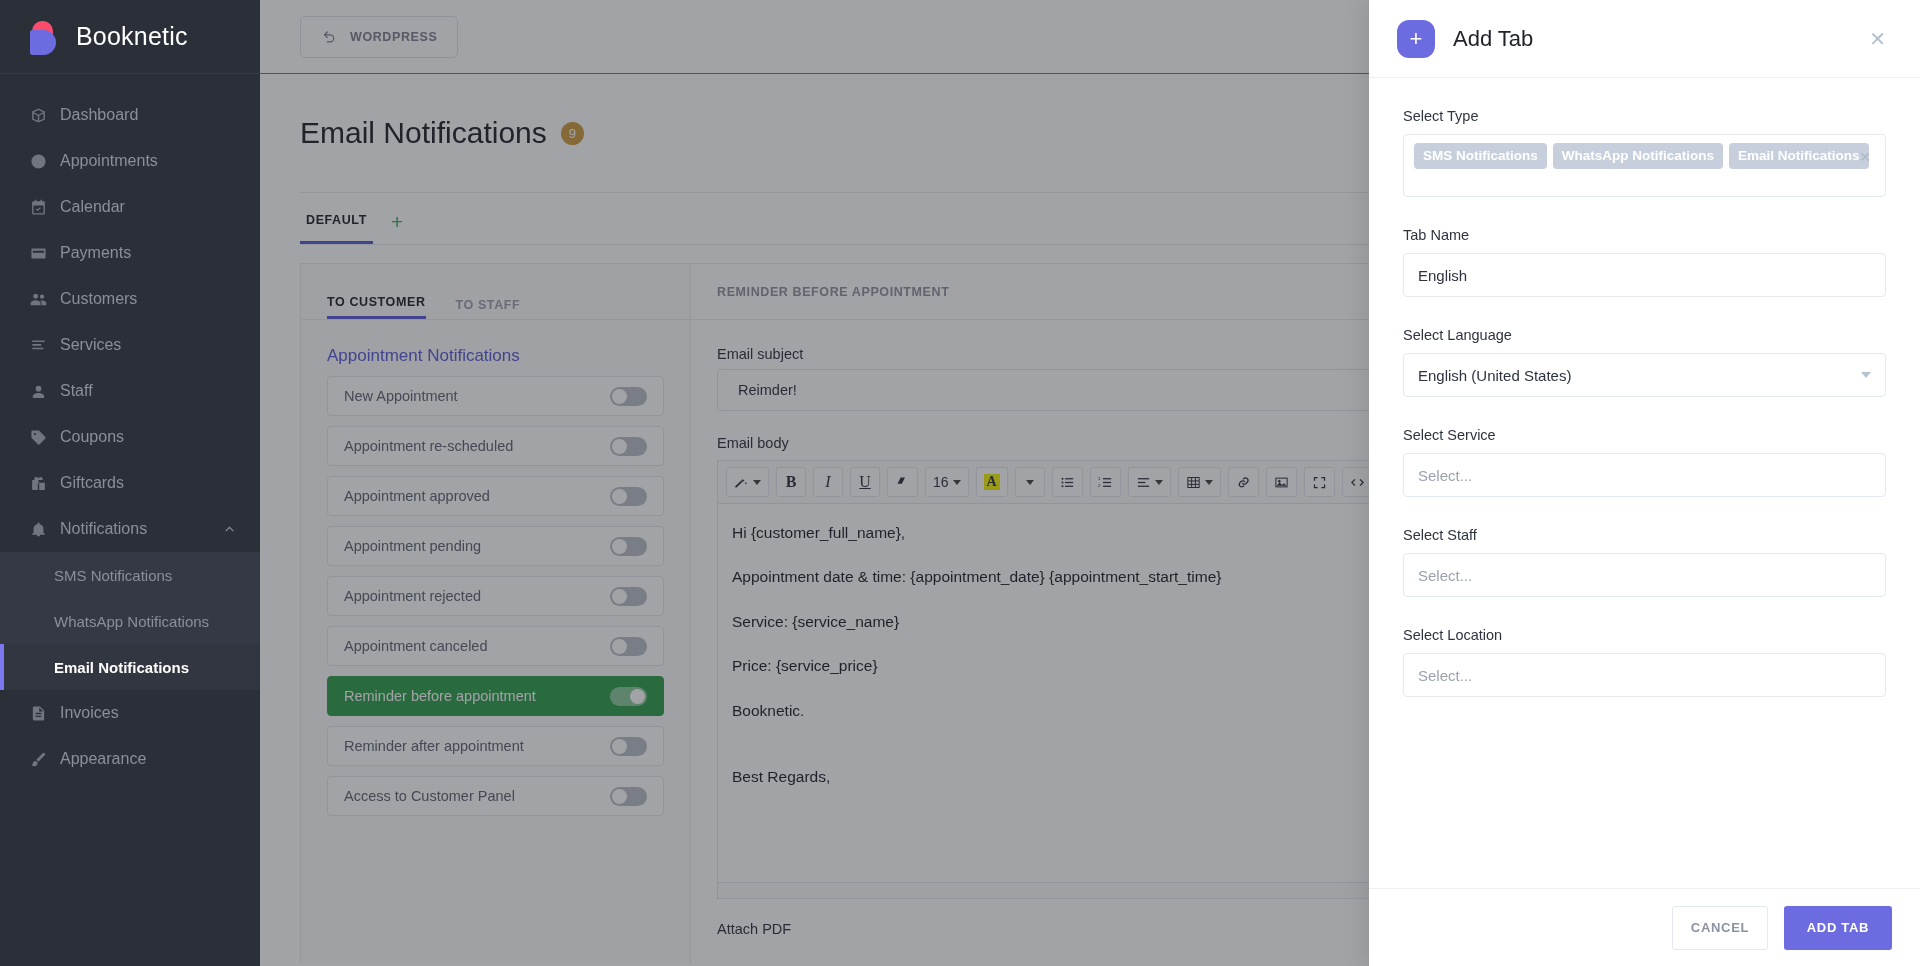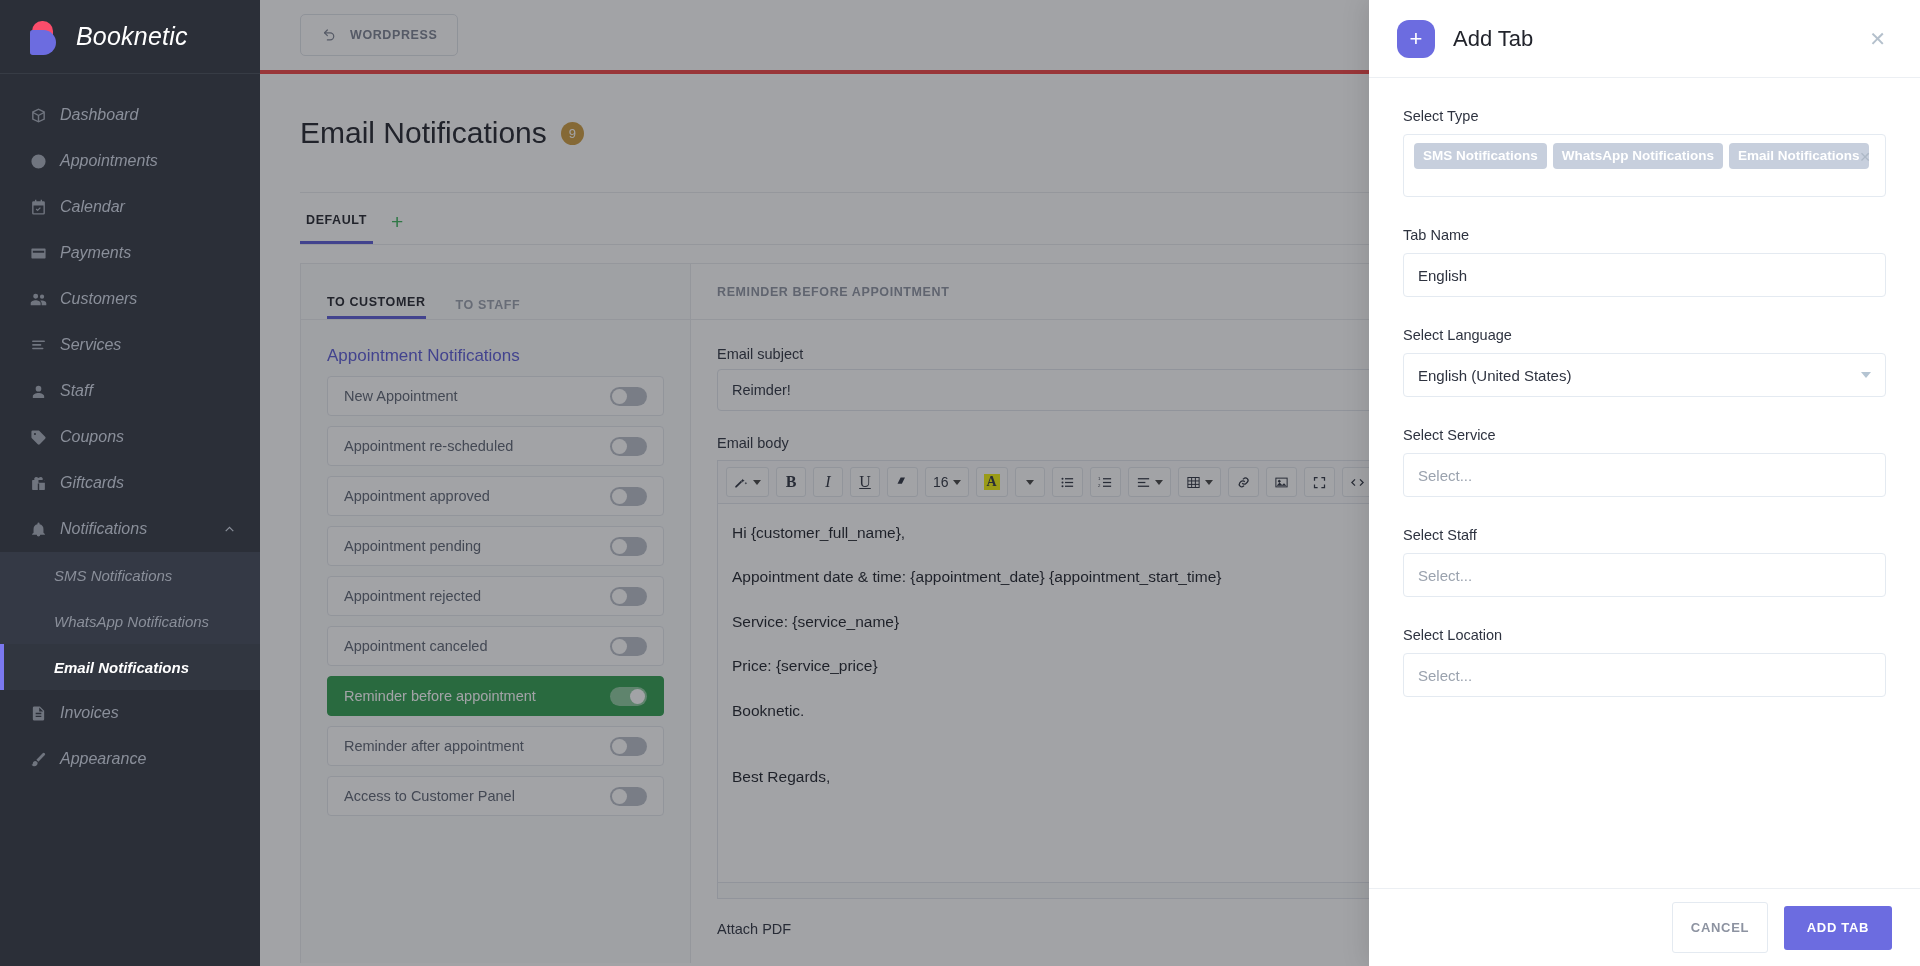--- a/index.html
+++ b/index.html
@@ -11,21 +11,20 @@
   }
   .app { position: relative; width: 1920px; height: 966px; display: flex; }
 
   
   .sidebar {
     width: 260px; height: 966px;
     background: #2b2f38;
     flex: 0 0 260px;
     position: relative;
     overflow: hidden;
-    font-style: italic;
   }
   .brand {
     height: 74px;
     display: flex; align-items: center; gap: 16px;
     padding-left: 30px;
     border-bottom: 1px solid #373c45;
   }
   .logo { position: relative; width: 30px; height: 34px; flex: 0 0 30px; }
   .logo .top {
     position: absolute; left: 2px; top: 1px;
@@ -66,21 +65,21 @@
     background: #313640;
     color: #ffffff;
     font-weight: 700;
     border-left: 4px solid #7b78ef;
     padding-left: 50px;
   }
 
   
   .main { flex: 1; height: 966px; background: #ffffff; position: relative; overflow: hidden; }
   .topbar {
-    height: 74px; border-bottom: 4px solid #ef4444;
+    height: 74px; border-bottom: 1px solid #ef4444;
     display: flex; align-items: center; padding-left: 40px;
     background: #fff;
   }
   .wp-btn {
     height: 42px; display: inline-flex; align-items: center; gap: 12px;
     border: 1px solid #dfe3e8; border-radius: 5px;
     padding: 0 20px; color: #7b8191; font-size: 12.5px; font-weight: 700;
     letter-spacing: .6px; background: #fff; cursor: pointer;
   }
   .wp-btn svg { width: 17px; height: 17px; fill: none; stroke: #7b8191; stroke-width: 1.7; }
@@ -133,21 +132,21 @@
     font-size: 12.5px; font-weight: 700; letter-spacing: .6px; color: #8d93a1;
   }
   .editor-body { padding: 26px 26px 0 26px; }
   .field-row { display: flex; gap: 26px; }
   .fld { display: flex; flex-direction: column; }
   .fld.subject { flex: 1; }
   .fld.remind { width: 300px; flex: 0 0 300px; }
   .fld-label { font-size: 14.5px; color: #2e3340; margin-bottom: 7px; }
   .fld-input {
     height: 42px; border: 1px solid #e2e6ec; border-radius: 4px;
-    display: flex; align-items: center; padding: 0 14px;
+    display: flex; align-items: center; padding: 0 20px;
     font-size: 14.5px; color: #2e3340; background: #fff;
   }
   .body-label { font-size: 14.5px; color: #2e3340; margin: 24px 0 9px 0; }
   .rt-toolbar {
     border: 1px solid #e2e6ec; border-bottom: none;
     background: #fbfcfd;
     display: flex; align-items: center; gap: 7px; padding: 6px 8px; flex-wrap: nowrap;
     overflow: hidden;
   }
   .tb-btn {
@@ -216,21 +215,21 @@
     display: flex; align-items: center; justify-content: space-between;
     padding: 0 14px; font-size: 15px; color: #2e3340; background: #fff;
   }
   .sel-caret { width: 0; height: 0; border-left: 5px solid transparent; border-right: 5px solid transparent; border-top: 6px solid #b4c4d2; }
   .drawer-foot {
     height: 78px; flex: 0 0 78px; border-top: 1px solid #eceff3;
     display: flex; align-items: center; justify-content: flex-end; gap: 16px;
     padding: 0 28px;
   }
   .btn-cancel {
-    height: 51px; min-width: 96px; border: 1px solid #e4eaf1; background: #fff;
+    height: 44px; min-width: 96px; border: 1px solid #e4eaf1; background: #fff;
     color: #8d93a1; font-size: 13px; font-weight: 700; letter-spacing: .7px;
     border-radius: 3px; cursor: pointer; font-family: "Liberation Sans", sans-serif;
   }
   .btn-add {
     height: 44px; min-width: 108px; border: none; background: #6c6ce0;
     color: #fff; font-size: 13px; font-weight: 700; letter-spacing: .7px;
     border-radius: 3px; cursor: pointer; font-family: "Liberation Sans", sans-serif;
   }
 </style>
 </head>

